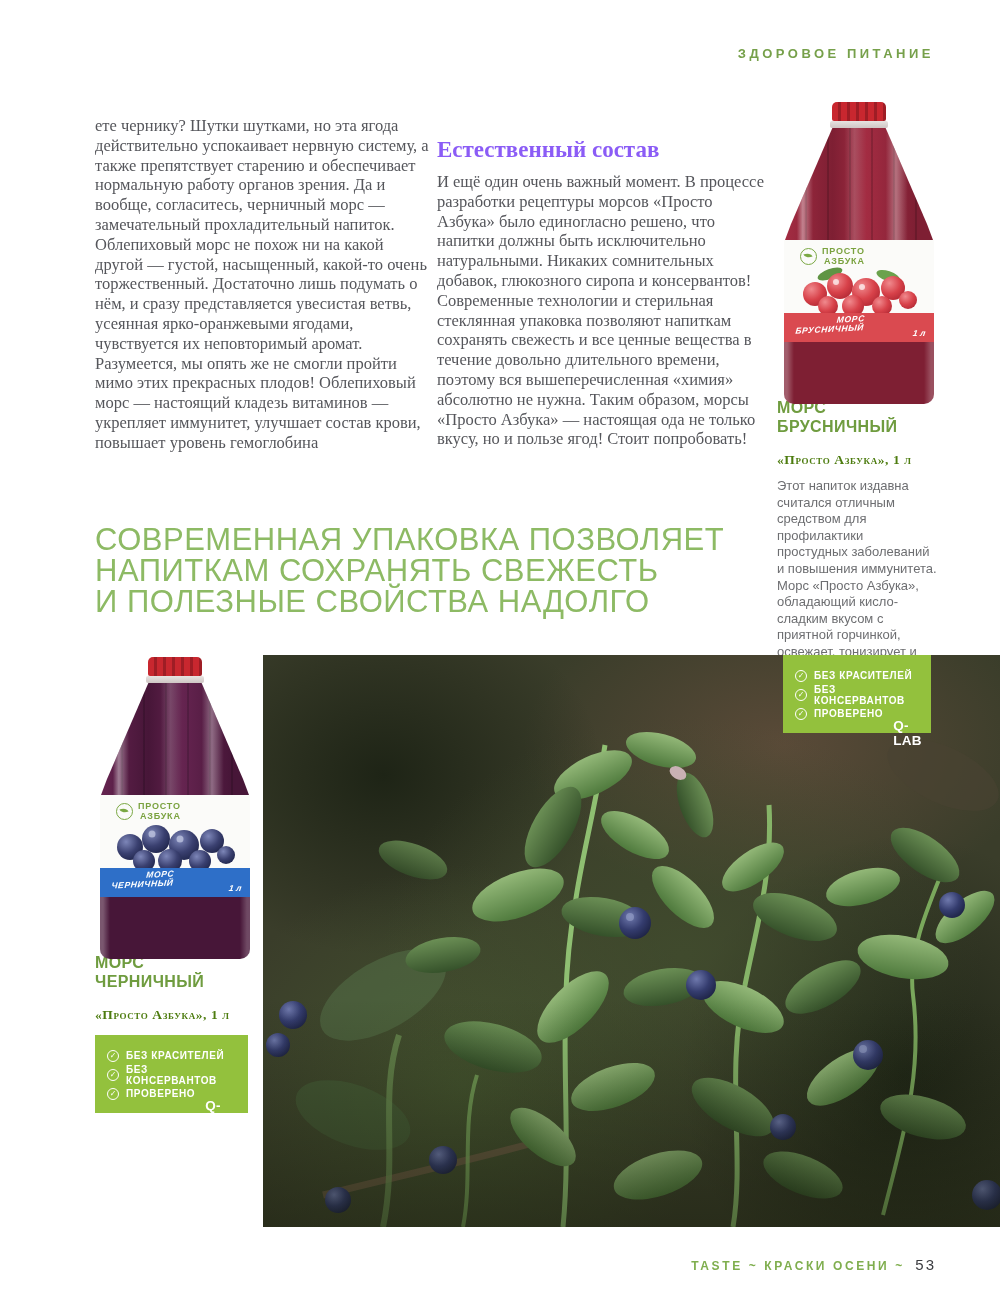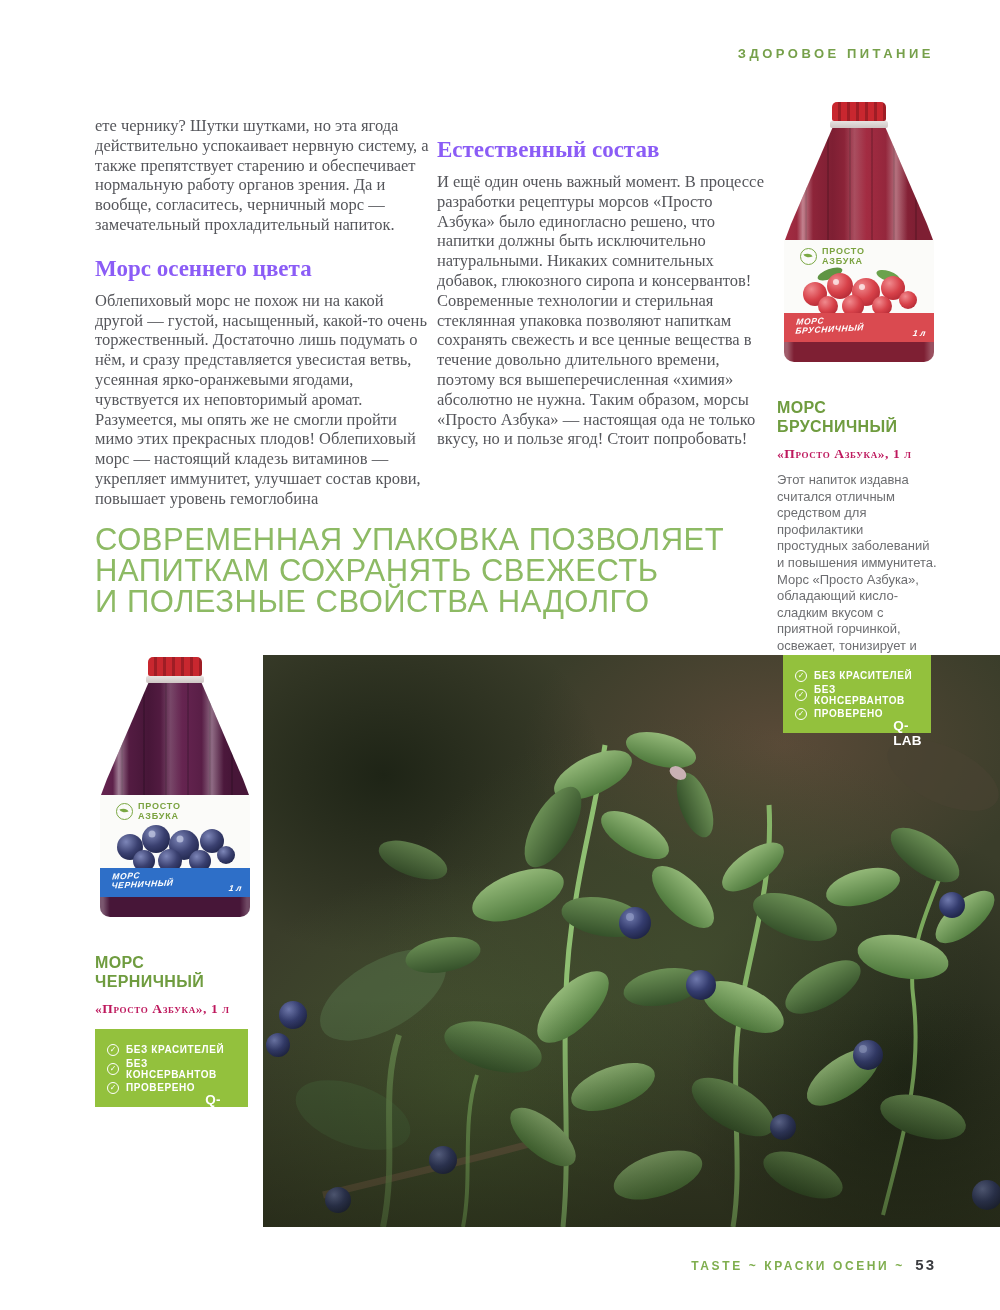--- a/index.html
+++ b/index.html
@@ -5,39 +5,39 @@
   * { margin:0; padding:0; box-sizing:border-box; }
   html,body { background:#ffffff; }
   body { width:1000px; height:1310px; position:relative; font-family:"Liberation Serif", serif; }
   .page { position:absolute; inset:0; width:1000px; height:1310px; overflow:hidden; background:#fff; }
 
   
   .section-label { position:absolute; top:46px; right:66px; color:#76a04a;
       font:700 13px "Liberation Sans", sans-serif; letter-spacing:3.5px; }
   .footer { position:absolute; top:1256px; right:64px; font-family:"Liberation Sans", sans-serif; }
   .footer .foot-green { color:#7fae4e; font-size:12px; font-weight:700; letter-spacing:2.6px; }
-  .footer .foot-num { color:#3b3c40; font-size:15px; font-weight:700; letter-spacing:2px; margin-left:6px; }
+  .footer .foot-num { color:#3b3c40; font-size:15px; font-weight:400; letter-spacing:2px; margin-left:6px; }
 
   
   .col { position:absolute; top:116px; width:334px; }
   .col1 { left:95px; }
   .col2 { left:437px; }
   .body-text { font:16.5px/19.8px "Liberation Serif", serif; color:#55565b; text-align:left; hyphens:auto; }
   .col-heading { color:#8b5cf6; font:700 23px "Liberation Serif", serif; margin:21px 0 9px; }
 
   
   .pullquote { position:absolute; left:95px; top:524px; width:640px;
       font-family:"Liberation Sans", sans-serif; font-weight:300;
       font-size:31px; line-height:31px; color:#8dba64; letter-spacing:0.5px; }
 
   
   .sidebar { position:absolute; left:777px; top:100px; width:160px; }
   .product-title { color:#6f9c3f; font:700 16px/19px "Liberation Sans", sans-serif; letter-spacing:0.4px; }
-  .product-subtitle { color:#be185d; font:700 13.5px "Liberation Serif", serif;
-      font-variant:small-caps; letter-spacing:0.6px; margin-top:10px; }
+  .product-subtitle { color:#4d7c0f; font:700 13.5px "Liberation Serif", serif;
+      font-variant:small-caps; letter-spacing:0.6px; margin-top:16px; }
   .product-desc { color:#6d6e71; font:13px/16.6px "Liberation Sans", sans-serif; margin-top:10px; hyphens:auto; }
 
   
   .left-product { position:absolute; left:95px; top:655px; width:155px; }
 
   
   .badge-box { background:#93c13d; color:#fff; padding:11px 12px 10px;
       font-family:"Liberation Sans", sans-serif; }
   .badge-box.bottom { width:153px; margin-top:12px; }
   .badge-item { display:flex; align-items:center; gap:7px; height:19px; }
@@ -64,21 +64,21 @@
   .bottle .neck { position:absolute; top:28px; left:50%; transform:translateX(-50%);
       width:148px; height:112px;
       clip-path:polygon(32% 0%, 68% 0%, 96% 86%, 100% 100%, 0% 100%, 4% 86%);
       background:linear-gradient(90deg,var(--juice2),var(--juice) 32%,var(--juice2) 55%,var(--juice) 88%); }
   .bottle .neck::after { content:""; position:absolute; inset:0;
       background:linear-gradient(90deg,transparent 8%,rgba(255,255,255,.42) 12%,transparent 19%,
         transparent 40%,rgba(255,255,255,.18) 47%,transparent 55%,
         transparent 68%,rgba(255,255,255,.35) 75%,transparent 83%),
         repeating-linear-gradient(90deg,transparent 0 20px,rgba(0,0,0,.16) 20px 22px); }
   .bottle .bbody { position:absolute; top:140px; left:50%; transform:translateX(-50%);
-      width:150px; height:122px; background:var(--juice); border-radius:5px 5px 10px 10px; }
+      width:150px; height:164px; background:var(--juice); border-radius:5px 5px 10px 10px;text-align:right; }
   .bottle .bbody::after { content:""; position:absolute; inset:0; border-radius:5px 5px 10px 10px;
       background:linear-gradient(90deg,rgba(255,255,255,.28) 0 3px,transparent 10px,
         transparent 140px,rgba(255,255,255,.22) 147px 150px); }
   .bottle .label { position:absolute; top:0; left:0; right:0; height:102px; background:#fbfbf9; z-index:1; }
   .brand-row { display:flex; align-items:center; gap:5px; padding:7px 0 0 16px; }
   .brand-leaf-icon { width:17px; height:17px; min-width:17px; border:1.6px solid #7aa843; border-radius:50%; position:relative; }
   .brand-leaf-icon::after { content:""; position:absolute; left:3px; top:4px; width:8px; height:5px;
       background:#7aa843; border-radius:0 100% 0 100%; transform:rotate(-20deg); }
   .brand-text { color:#7aa23f; font:800 9px/9.5px "Liberation Sans", sans-serif; letter-spacing:0.8px; }
   .label-berries { position:absolute; top:26px; left:6px; }
@@ -93,21 +93,20 @@
 </style>
 </head>
 <body>
 
 <div class="page">
 
   <div class="section-label">ЗДОРОВОЕ ПИТАНИЕ</div>
 
   <div class="col col1">
     <p class="body-text">ете чернику? Шутки шутками, но эта ягода действительно успокаивает нервную систему, а также препятствует старению и обеспечивает нормальную работу органов зрения. Да и вообще, согласитесь, черничный морс — замечательный прохладительный напиток.</p>
-    <h2 class="col-heading">Морс осеннего цвета</h2>
     <p class="body-text">Облепиховый морс не похож ни на какой другой — густой, насыщенный, какой-то очень торжественный. Достаточно лишь подумать о нём, и сразу представляется увесистая ветвь, усеянная ярко-оранжевыми ягодами, чувствуется их неповторимый аромат. Разумеется, мы опять же не смогли пройти мимо этих прекрасных плодов! Облепиховый морс — настоящий кладезь витаминов — укрепляет иммунитет, улучшает состав крови, повышает уровень гемоглобина</p>
   </div>
 
   <div class="col col2">
     <h2 class="col-heading">Естественный состав</h2>
     <p class="body-text">И ещё один очень важный момент. В процессе разработки рецептуры морсов «Просто Азбука» было единогласно решено, что напитки должны быть исключительно натуральными. Никаких сомнительных добавок, глюкозного сиропа и консервантов! Современные технологии и стерильная стеклянная упаковка позволяют напиткам сохранять свежесть и все ценные вещества в течение довольно длительного времени, поэтому вся вышеперечисленная «химия» абсолютно не нужна. Таким образом, морсы «Просто Азбука» — настоящая ода не только вкусу, но и пользе ягод! Стоит попробовать!</p>
   </div>
 
   <div class="sidebar">
     <div class="bottle lingonberry">

